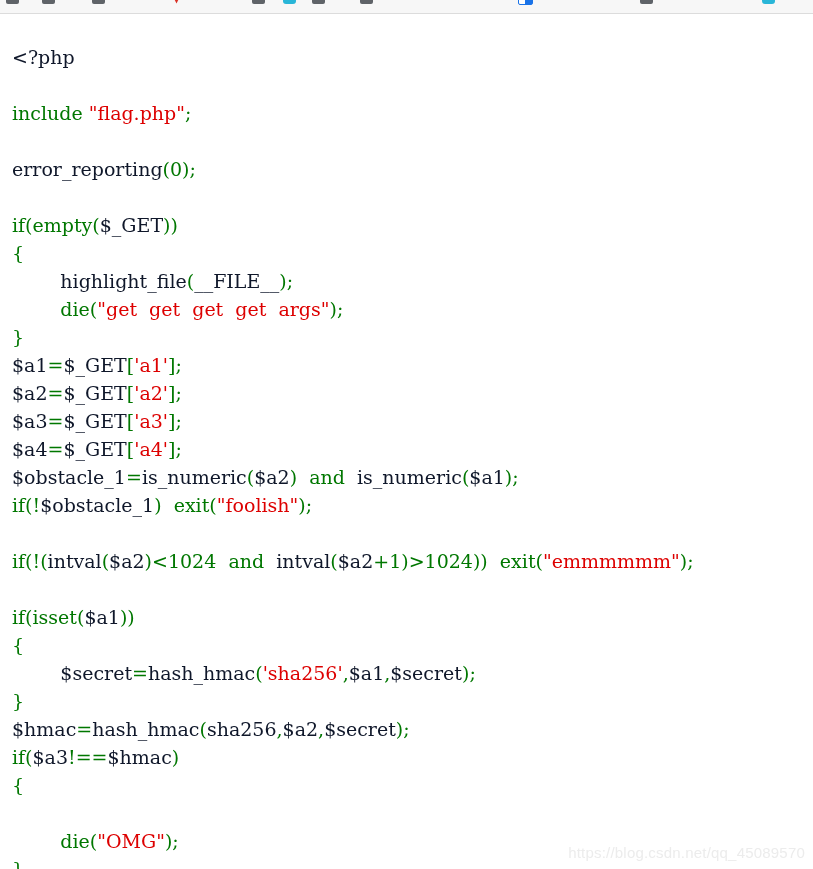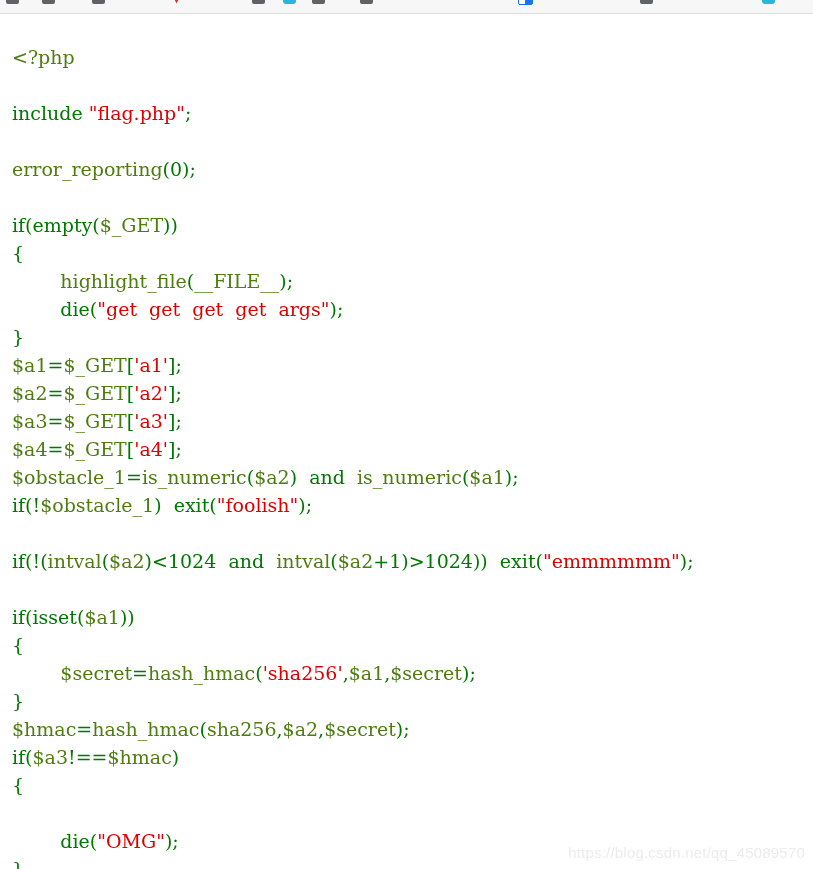--- a/index.html
+++ b/index.html
@@ -63,21 +63,21 @@
     font-family: "DejaVu Serif", "Liberation Serif", serif;
     font-size: 19px;
     line-height: 28px;
     white-space: pre;
     color: #0000BB;
     letter-spacing: 0px;
   }
   #php-source .ln { display: block; min-height: 28px; }
   .kw  { color: #007700; }   
   .str { color: #DD0000; }   
-  .var { color: #4d7c0f; margin-top: 24px; }   
+  .var { color: #0f172a; margin-top: 24px; }   
 
   
   #watermark {
     position: absolute;
     right: 8px;
     bottom: 8px;
     font-family: "Liberation Sans", sans-serif;
     font-size: 15px;
     color: #ececec;
     white-space: nowrap;

